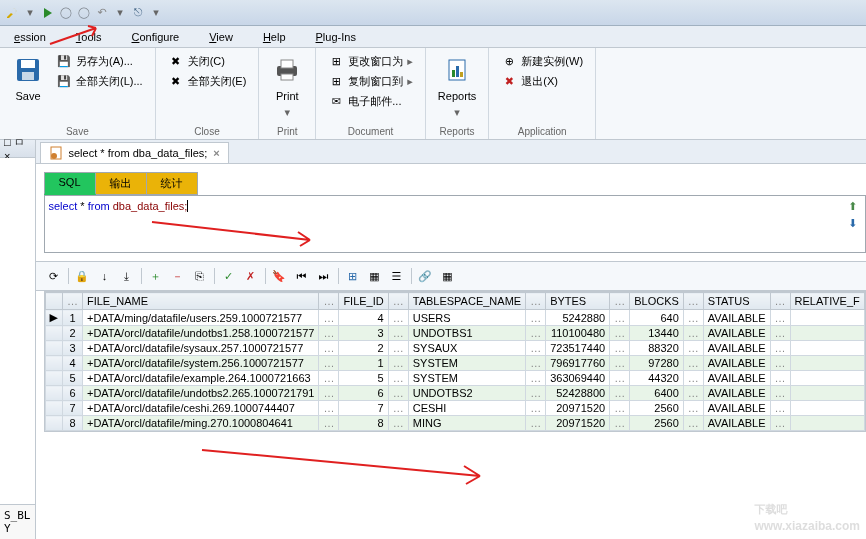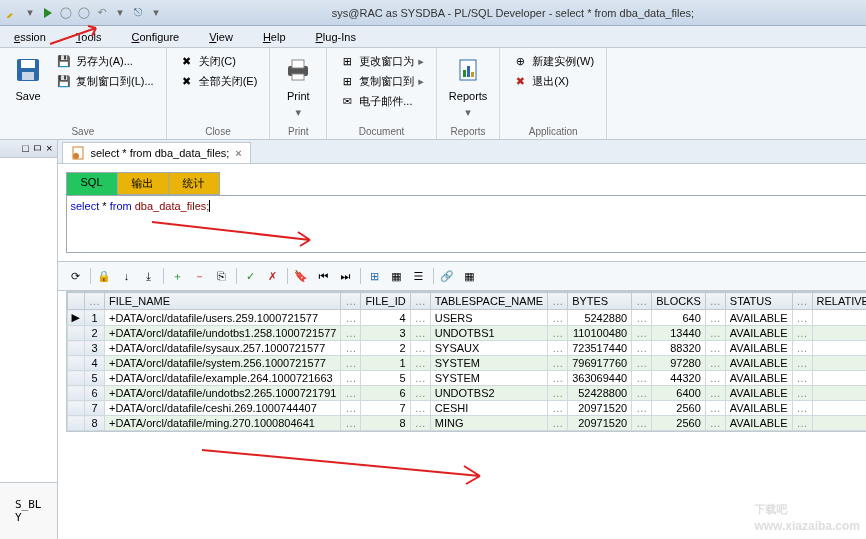--- a/index.html
+++ b/index.html
@@ -17,21 +17,21 @@
 .ribbon-group-label { text-align: center; color: #666; font-size: 10px; padding-top: 2px; }
 .rib-big { display: flex; flex-direction: column; align-items: center; gap: 4px; cursor: pointer; padding: 2px 4px; }
 .rib-big-icon { width: 32px; height: 32px; display: flex; align-items: center; justify-content: center; }
 .rib-stack { display: flex; flex-direction: column; gap: 2px; }
 .rib-small { display: flex; align-items: center; gap: 4px; cursor: pointer; padding: 1px 4px; white-space: nowrap; }
 .rib-small-icon { width: 16px; height: 16px; display: flex; align-items: center; justify-content: center; }
 .content { display: flex; height: calc(539px - 26px - 22px - 92px); }
 .left-panel { width: 100px; background: #f8f8f8; border-right: 1px solid #c0c8d0; display: flex; flex-direction: column; }
 .left-header { height: 18px; background: linear-gradient(#e8eef5,#d8e0ea); border-bottom: 1px solid #c0c8d0; display: flex; justify-content: flex-end; align-items: center; padding: 0 4px; gap: 2px; }
 .left-body { flex: 1; background: #fff; overflow: hidden; padding: 4px; }
-.left-bottom { border-top: 1px solid #c0c8d0; padding: 15px; font-family: monospace; }
+.left-bottom { border-top: 1px solid #c0c8d0; padding: 4px; font-family: monospace; }
 .main { flex: 1; display: flex; flex-direction: column; background: #fff; }
 .doc-tabs { height: 24px; background: #e8eef5; display: flex; align-items: flex-end; padding: 0 4px; border-bottom: 1px solid #c0c8d0; }
 .doc-tab { background: #fff; border: 1px solid #c0c8d0; border-bottom: none; padding: 3px 8px; display: flex; align-items: center; gap: 6px; font-family: "Courier New", monospace; }
 .doc-tab-icon { width: 14px; height: 14px; }
 .doc-tab-close { color: #888; cursor: pointer; font-weight: bold; }
 .inner-tabs { display: flex; padding: 8px 8px 0 8px; }
 .inner-tab { padding: 3px 14px; border: 1px solid #a0a8b0; background: #eab308; cursor: pointer; margin-right: -1px; }
 .inner-tab.active { background: #22c55e; border-bottom: 2px solid #22c55e; position: relative; z-index: 1; }
 .sql-area { border: 1px solid #a0a8b0; margin: 0 8px; padding: 4px; height: 58px; display: flex; }
 .sql-text { font-family: "Courier New", monospace; flex: 1; }
@@ -69,21 +69,20 @@
           <path d="M2 1l8 5-8 5z" fill="#2a8a2a"></path>
         </svg>
       </span>
     <span class="qat-item" style="opacity:.4;">◯</span>
     <span class="qat-item" style="opacity:.4;">◯</span>
     <span class="qat-item" style="color:#888;">↶</span>
     <span class="qat-item" style="color:#666;">▾</span>
     <span class="qat-item" style="color:#4a6a8a;">⎋</span>
     <span class="qat-item" style="color:#666;">▾</span>
   </div>
-  <div class="title-text">sys@RAC as SYSDBA - PL/SQL Developer - select * from dba_data_files;</div>
 </div>
 
 <div class="menubar">
   <div class="menu-item">ession</div>
   <div class="menu-item">Tools</div>
   <div class="menu-item">Configure</div>
   <div class="menu-item">View</div>
   <div class="menu-item">Help</div>
   <div class="menu-item">Plug-Ins</div>
 </div>
@@ -101,21 +100,21 @@
           </div>
         <span>Save</span>
       </div>
       <div class="rib-stack">
         <div class="rib-small">
             <span class="rib-small-icon">💾</span>
             <span>另存为(A)...</span>
           </div>
         <div class="rib-small">
             <span class="rib-small-icon">💾</span>
-            <span>复制窗口到(L)...</span>
+            <span>全部关闭(L)...</span>
           </div>
       </div>
     </div>
     <div class="ribbon-group-label">Save</div>
   </div>
   <div class="ribbon-group">
     <div class="ribbon-group-body">
       <div class="rib-stack">
         <div class="rib-small">
             <span class="rib-small-icon">✖</span>
@@ -281,21 +280,21 @@
               <th class="ellipsis">…</th>
               <th>STATUS</th>
               <th class="ellipsis">…</th>
               <th>RELATIVE_F</th>
             </tr>
           </thead>
         <tbody id="tbody">
             <tr>
               <td class="rownum">▶</td>
               <td class="rownum">1</td>
-              <td>+DATA/orcl/datafile/users.259.1000721577</td>
+              <td>+DATA/ming/datafile/users.259.1000721577</td>
               <td class="ellipsis">…</td>
               <td class="num">4</td>
               <td class="ellipsis">…</td>
               <td>USERS</td>
               <td class="ellipsis">…</td>
               <td class="num">5242880</td>
               <td class="ellipsis">…</td>
               <td class="num">640</td>
               <td class="ellipsis">…</td>
               <td>AVAILABLE</td>

